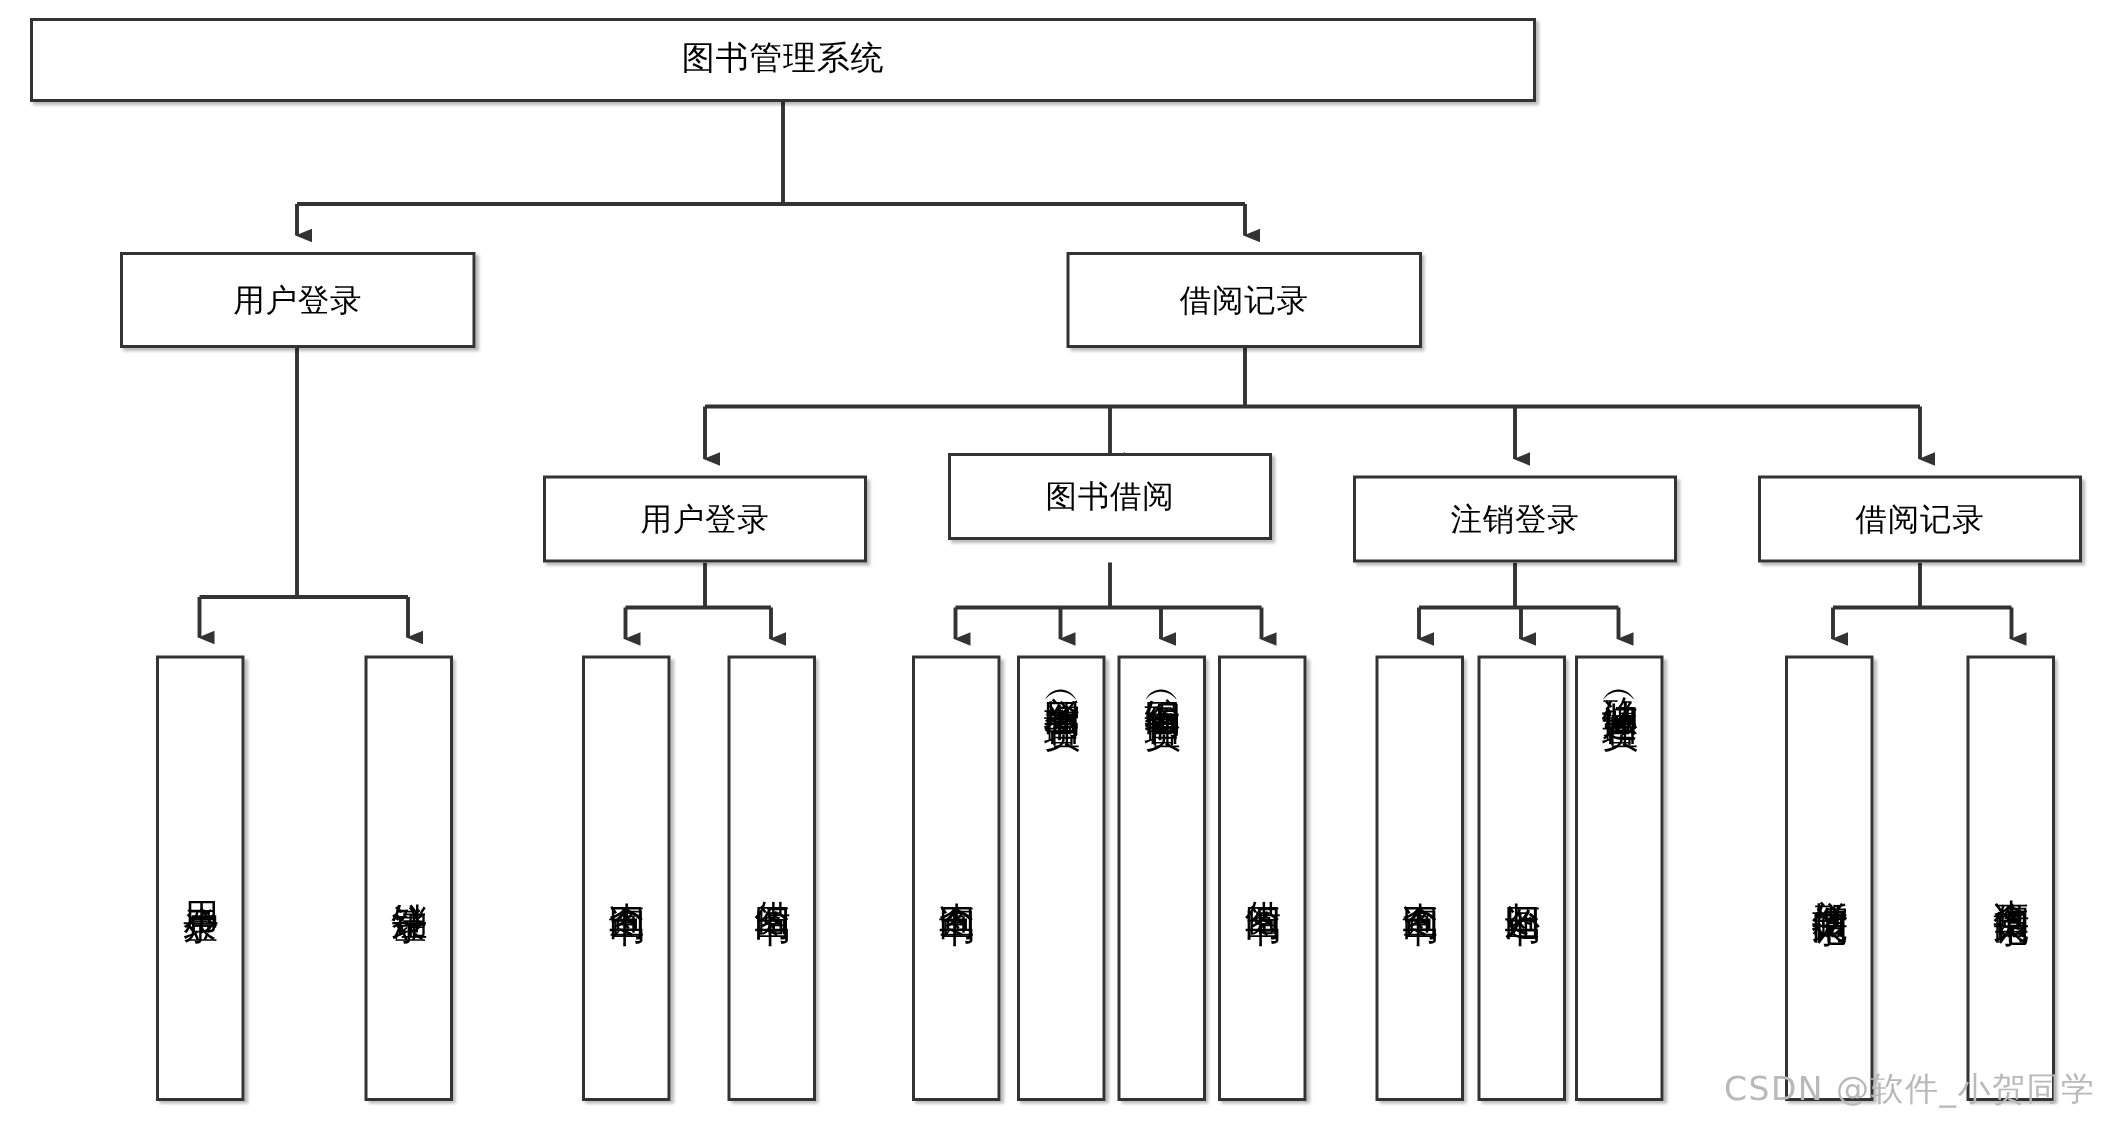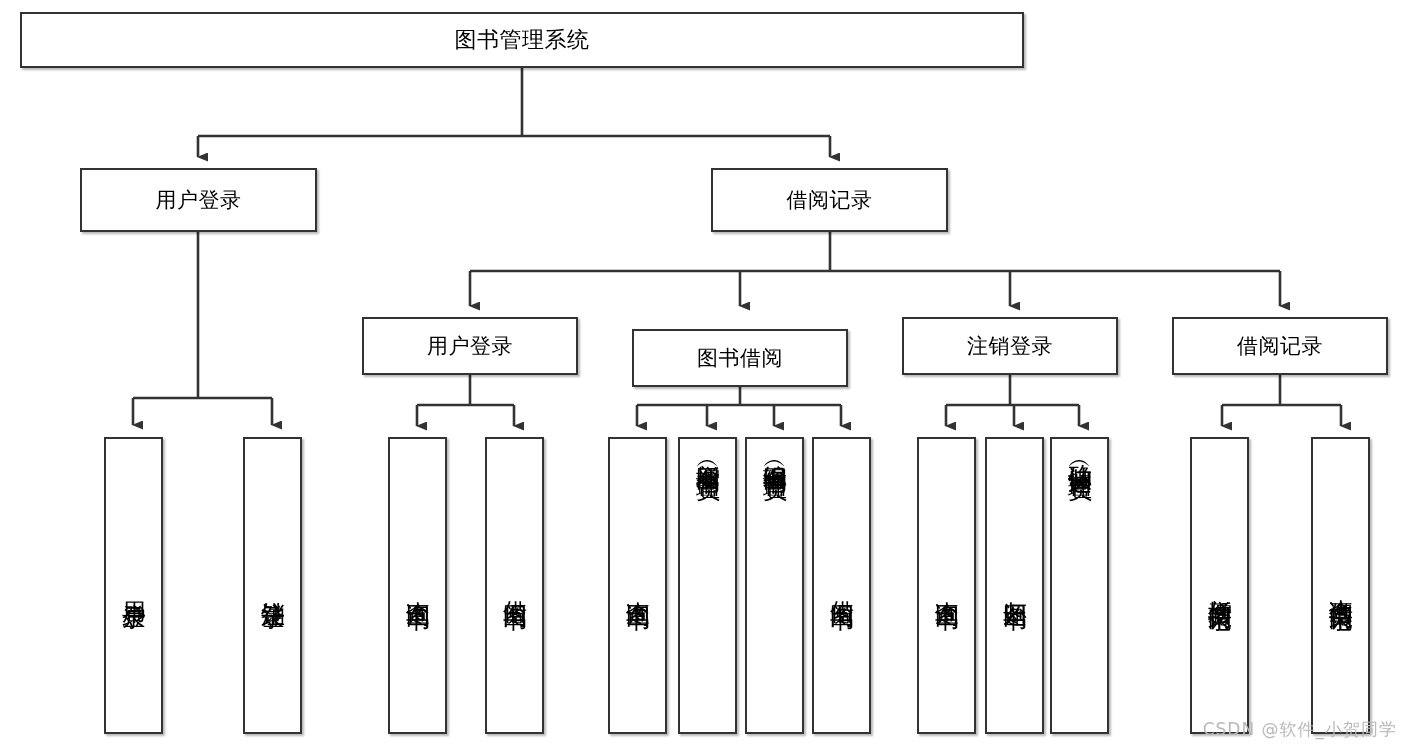--- a/index.html
+++ b/index.html
@@ -69,21 +69,21 @@
   }
   
   .node.vert.centered {
     align-items: center;
     padding-top: 0;
   }
   #watermark {
     position: absolute;
     right: 8px;
     bottom: 6px;
-    font-size: 17px;
+    font-size: 22px;
     color: #b9b9b9;
     letter-spacing: 1px;
     z-index: 5;
     white-space: nowrap;
   }
 </style>
 </head>
 <body>
 
 <div id="diagram-root">
@@ -145,21 +145,21 @@
   <div class="node horiz" style="left:80px; top:168px; width:237px; height:64px;">
     <span class="node-label">用户登录</span>
   </div>
   <div class="node horiz" style="left:711px; top:168px; width:237px; height:64px;">
     <span class="node-label">借阅记录</span>
   </div>
 
   <div class="node horiz" style="left:362px; top:317px; width:216px; height:58px;">
     <span class="node-label">用户登录</span>
   </div>
-  <div class="node horiz" style="left:632px; top:329px; width:216px; height:58px;">
+  <div class="node horiz" style="left:632px; top:302px; width:216px; height:58px;">
     <span class="node-label">图书借阅</span>
   </div>
   <div class="node horiz" style="left:902px; top:317px; width:216px; height:58px;">
     <span class="node-label">注销登录</span>
   </div>
   <div class="node horiz" style="left:1172px; top:317px; width:216px; height:58px;">
     <span class="node-label">借阅记录</span>
   </div>
 
   <div class="node vert centered" style="left:104px; top:437px; width:59px; height:297px;">

